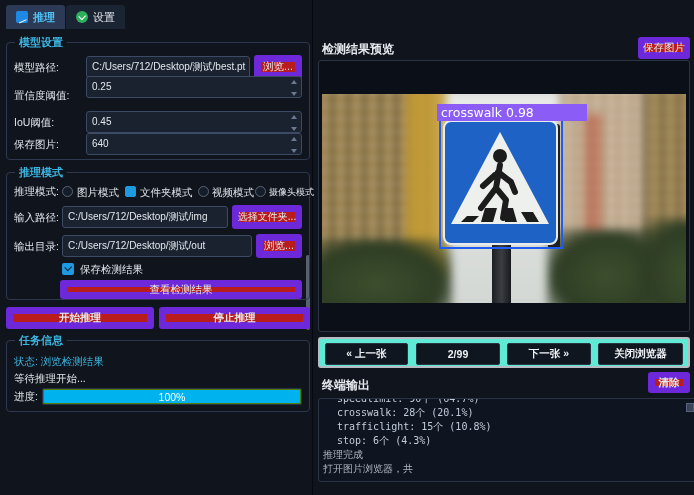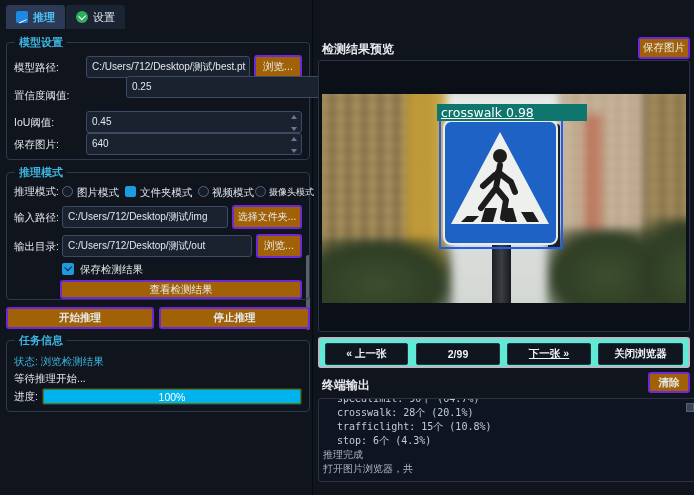--- a/index.html
+++ b/index.html
@@ -27,21 +27,21 @@
 
   .lbl { position:absolute; color:#dfe4ea; font-size:10.5px; line-height:22px; white-space:nowrap; }
   .inp { position:absolute; height:22px; background:#1a2230; border:1px solid #3c4a63; border-radius:3px;
          color:#e2e7ec; font-size:10px; line-height:20px; padding:0 5px; white-space:nowrap; overflow:hidden; }
   .spin { position:absolute; right:2px; top:3px; width:8px; height:16px; display:flex; flex-direction:column;
           justify-content:space-between; }
   .spin i { display:block; width:0; height:0; border-left:3px solid transparent; border-right:3px solid transparent; }
   .spin .up { border-bottom:4px solid #6b7890; }
   .spin .dn { border-top:4px solid #6b7890; }
 
-  .btn { position:absolute; background:#a16207; border:2px solid #6d28d9; border-radius:3px;
+  .btn { position:absolute; background:#b91c1c; border:7px solid #6d28d9; border-radius:3px;
          color:#e6eaef; font-size:10.5px; display:flex; align-items:center; justify-content:center;
          cursor:pointer; white-space:nowrap; }
 
   
   .radio { position:absolute; width:11px; height:11px; border:1px solid #5a6578; border-radius:50%;
            background:#161d2a; }
   .radio.checked { border-radius:2px; background:#1e9be0; border-color:#1e9be0; }
   .rlbl { position:absolute; font-size:10.5px; color:#dfe4ea; white-space:nowrap; }
   .checkbox { position:absolute; width:12px; height:12px; background:#1e9be0; border-radius:2px; }
   .checkbox::after { content:""; position:absolute; left:3px; top:2px; width:5px; height:3.5px;
@@ -73,23 +73,23 @@
   .bg { position:absolute; filter:blur(4px); }
   .grid-tan { background-color:#a08449;
       background-image:repeating-linear-gradient(90deg, rgba(40,30,20,.55) 0 5px, transparent 5px 16px),
                        repeating-linear-gradient(0deg, rgba(245,240,225,.5) 0 4px, transparent 4px 13px); }
   .grid-light { background-color:#c3ad8d;
       background-image:repeating-linear-gradient(90deg, rgba(120,90,70,.45) 0 4px, transparent 4px 14px),
                        repeating-linear-gradient(0deg, rgba(250,246,238,.55) 0 4px, transparent 4px 12px); }
   .tree { background:radial-gradient(ellipse at center, #3d4f2e 0%, #2e3d24 60%, rgba(46,61,36,0) 100%); }
 
   .bbox { position:absolute; border:2px solid #1d5df0; }
-  .bbox-label { position:absolute; background:#0f766e; color:#fff;
+  .bbox-label { position:absolute; background:#8b5cf6; color:#fff;
                 font-size:12.5px; line-height:17px; padding:0 4px; white-space:nowrap;
-                font-family:"DejaVu Sans","Liberation Sans",sans-serif;text-decoration:underline; }
+                font-family:"DejaVu Sans","Liberation Sans",sans-serif; }
 
   
   .watermark { position:absolute; left:400px; top:446px; width:294px; text-align:center;
                font-size:25px; font-weight:bold; color:#fff; white-space:nowrap;
                text-shadow:-2px -2px 0 #000, 2px -2px 0 #000, -2px 2px 0 #000, 2px 2px 0 #000, 0 3px 2px #000; }
 
   .divider { position:absolute; left:312px; top:0; width:1px; height:495px; background:#060910; }
   .lscroll { position:absolute; left:306px; top:255px; width:4px; height:75px; background:#58616e; border-radius:2px; }
 </style>
 </head>
@@ -110,21 +110,21 @@
   <div class="lscroll"></div>
 
   <div class="group" style="left:6px; top:42px; width:304px; height:118px;">
     <span class="group-title">模型设置</span>
   </div>
   <span class="lbl" style="left:14px; top:56px;">模型路径:</span>
   <div class="inp" style="left:86px; top:56px; width:164px;">C:/Users/712/Desktop/测试/best.pt</div>
   <div class="btn" style="left:254px; top:55px; width:48px; height:24px;">浏览...</div>
 
   <span class="lbl" style="left:14px; top:84px;">置信度阈值:</span>
-  <div class="inp" style="left:86px; top:76px; width:216px;margin-left:40px;">
+  <div class="inp" style="left:86px; top:76px; width:216px;">
     <span>0.25</span>
     <span class="spin">
         <i class="up"></i>
         <i class="dn"></i>
       </span>
   </div>
 
   <span class="lbl" style="left:14px; top:111px;">IoU阈值:</span>
   <div class="inp" style="left:86px; top:111px; width:216px;">
     <span>0.45</span>
@@ -212,21 +212,21 @@
       <polygon points="78,92 90,92 96,102 84,102" fill="#1c1c1c"></polygon>
     </svg>
 
     <div class="bbox" style="left:117px; top:11px; width:124px; height:144px;"></div>
     <div class="bbox-label" style="left:115px; top:10px; width:150px;">crosswalk 0.98</div>
   </div>
 
   <div class="nav-strip" style="left:318px; top:337px; width:372px; height:31px;">
     <div class="nav-btn" style="left:5px; width:83px;">« 上一张</div>
     <div class="nav-btn" style="left:96px; width:84px;">2/99</div>
-    <div class="nav-btn" style="left:187px; width:84px;text-decoration:underline;">下一张 »</div>
+    <div class="nav-btn" style="left:187px; width:84px;">下一张 »</div>
     <div class="nav-btn" style="left:278px; width:85px;">关闭浏览器</div>
   </div>
 
   <span class="lbl" style="left:322px; top:374px; font-size:12px; font-weight:bold; color:#e6eaef;">终端输出</span>
   <div class="btn" style="left:648px; top:372px; width:42px; height:21px; font-weight:bold;">清除</div>
 
   <div class="terminal" style="left:318px; top:398px; width:380px; height:84px;">
     <div style="margin-top:-7px;">
       <div class="tline">speedlimit: 90个 (64.7%)</div>
       <div class="tline">crosswalk: 28个 (20.1%)</div>

